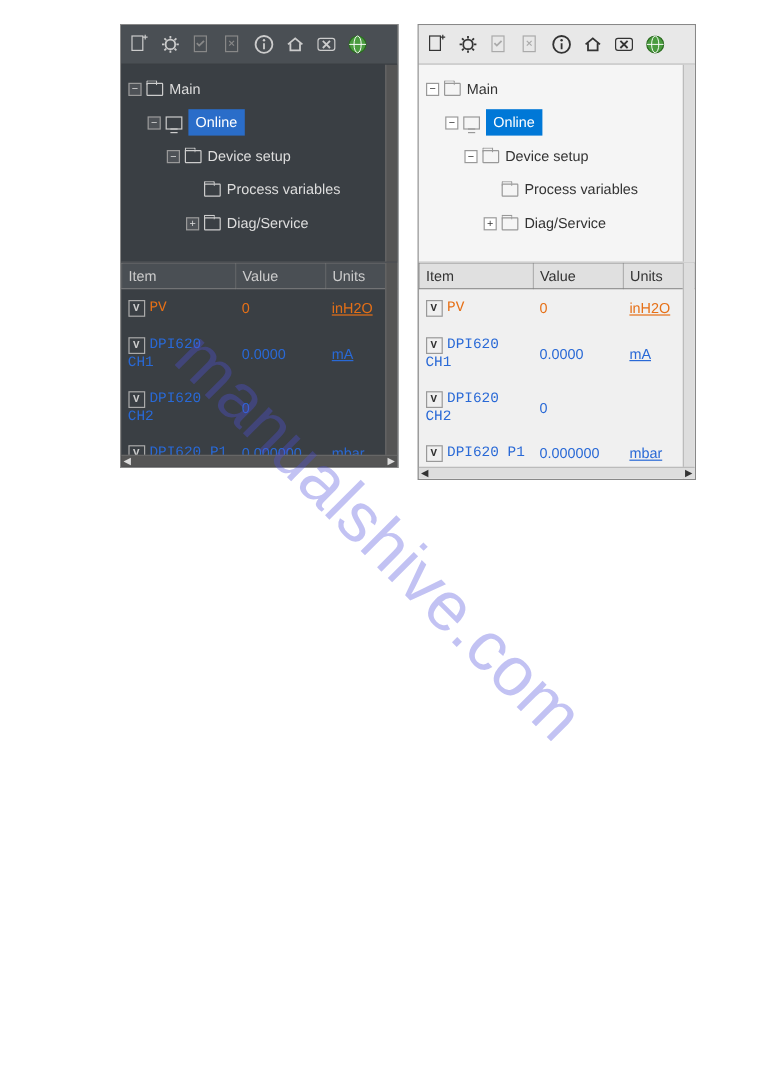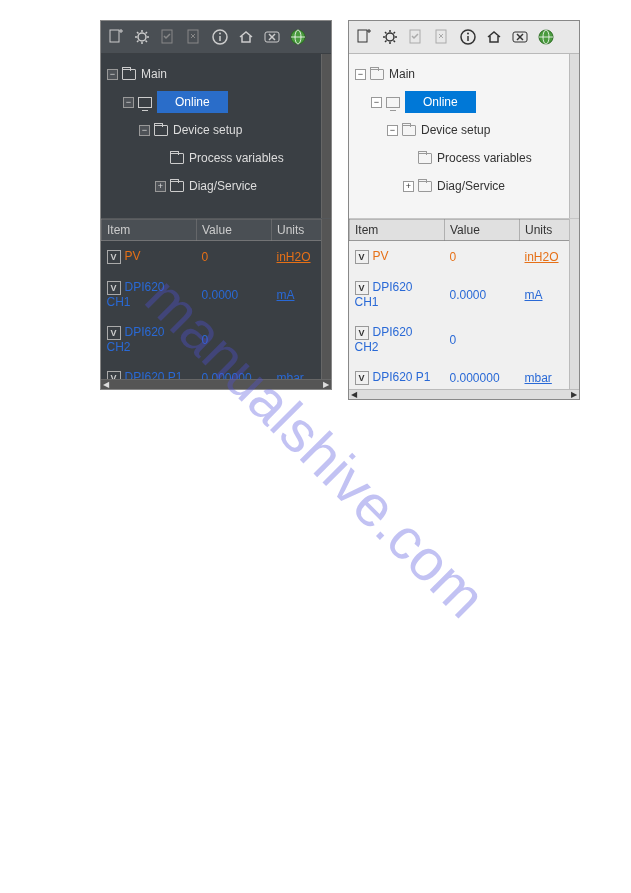--- a/index.html
+++ b/index.html
@@ -94,21 +94,21 @@
   position: absolute;
   left: 3px; bottom: -4px;
   width: 6px; height: 2px;
   border-top: 1px solid #999;
   border-bottom: 1px solid #999;
 }
 .dark .monitor-icon, .dark .monitor-icon::after { border-color: #ccc; }
 .online-highlight {
   background: #0078d7;
   color: #fff;
-  padding: 4px 18px;
+  padding: 4px 6px;
   text-align: right;
 }
 .dark .online-highlight { background: #2a6dc9; }
 .v-scroll {
   position: absolute;
   right: 0; top: 0; bottom: 0;
   width: 10px;
 }
 .dark .v-scroll { background: #555; border-left: 1px solid #666; }
 .light .v-scroll { background: #ddd; border-left: 1px solid #bbb; }
@@ -129,21 +129,21 @@
   border: 1px solid rgba(128,128,128,0.5);
   height: 20px;
 }
 .dark .tbl th { background: #4a4f54; color: #ccc; }
 .light .tbl th { background: #e0e0e0; color: #333; }
 .tbl td {
   padding: 8px 5px;
   vertical-align: middle;
 }
 .light .tbl tr.datarow { background: #f0f0f0; }
-.tbl td.item-cell { width: 95px; }
+.tbl td.item-cell { width: 95px; font-family: Liberation Mono, monospace; }
 .tbl td.value-cell { width: 75px; }
 .tbl td.units-cell { width: auto; text-decoration: underline; }
 .v-badge {
   display: inline-flex;
   width: 14px; height: 14px;
   border: 1px solid #999;
   align-items: center; justify-content: center;
   font-size: 9px; font-weight: bold;
   margin-right: 4px;
 }

